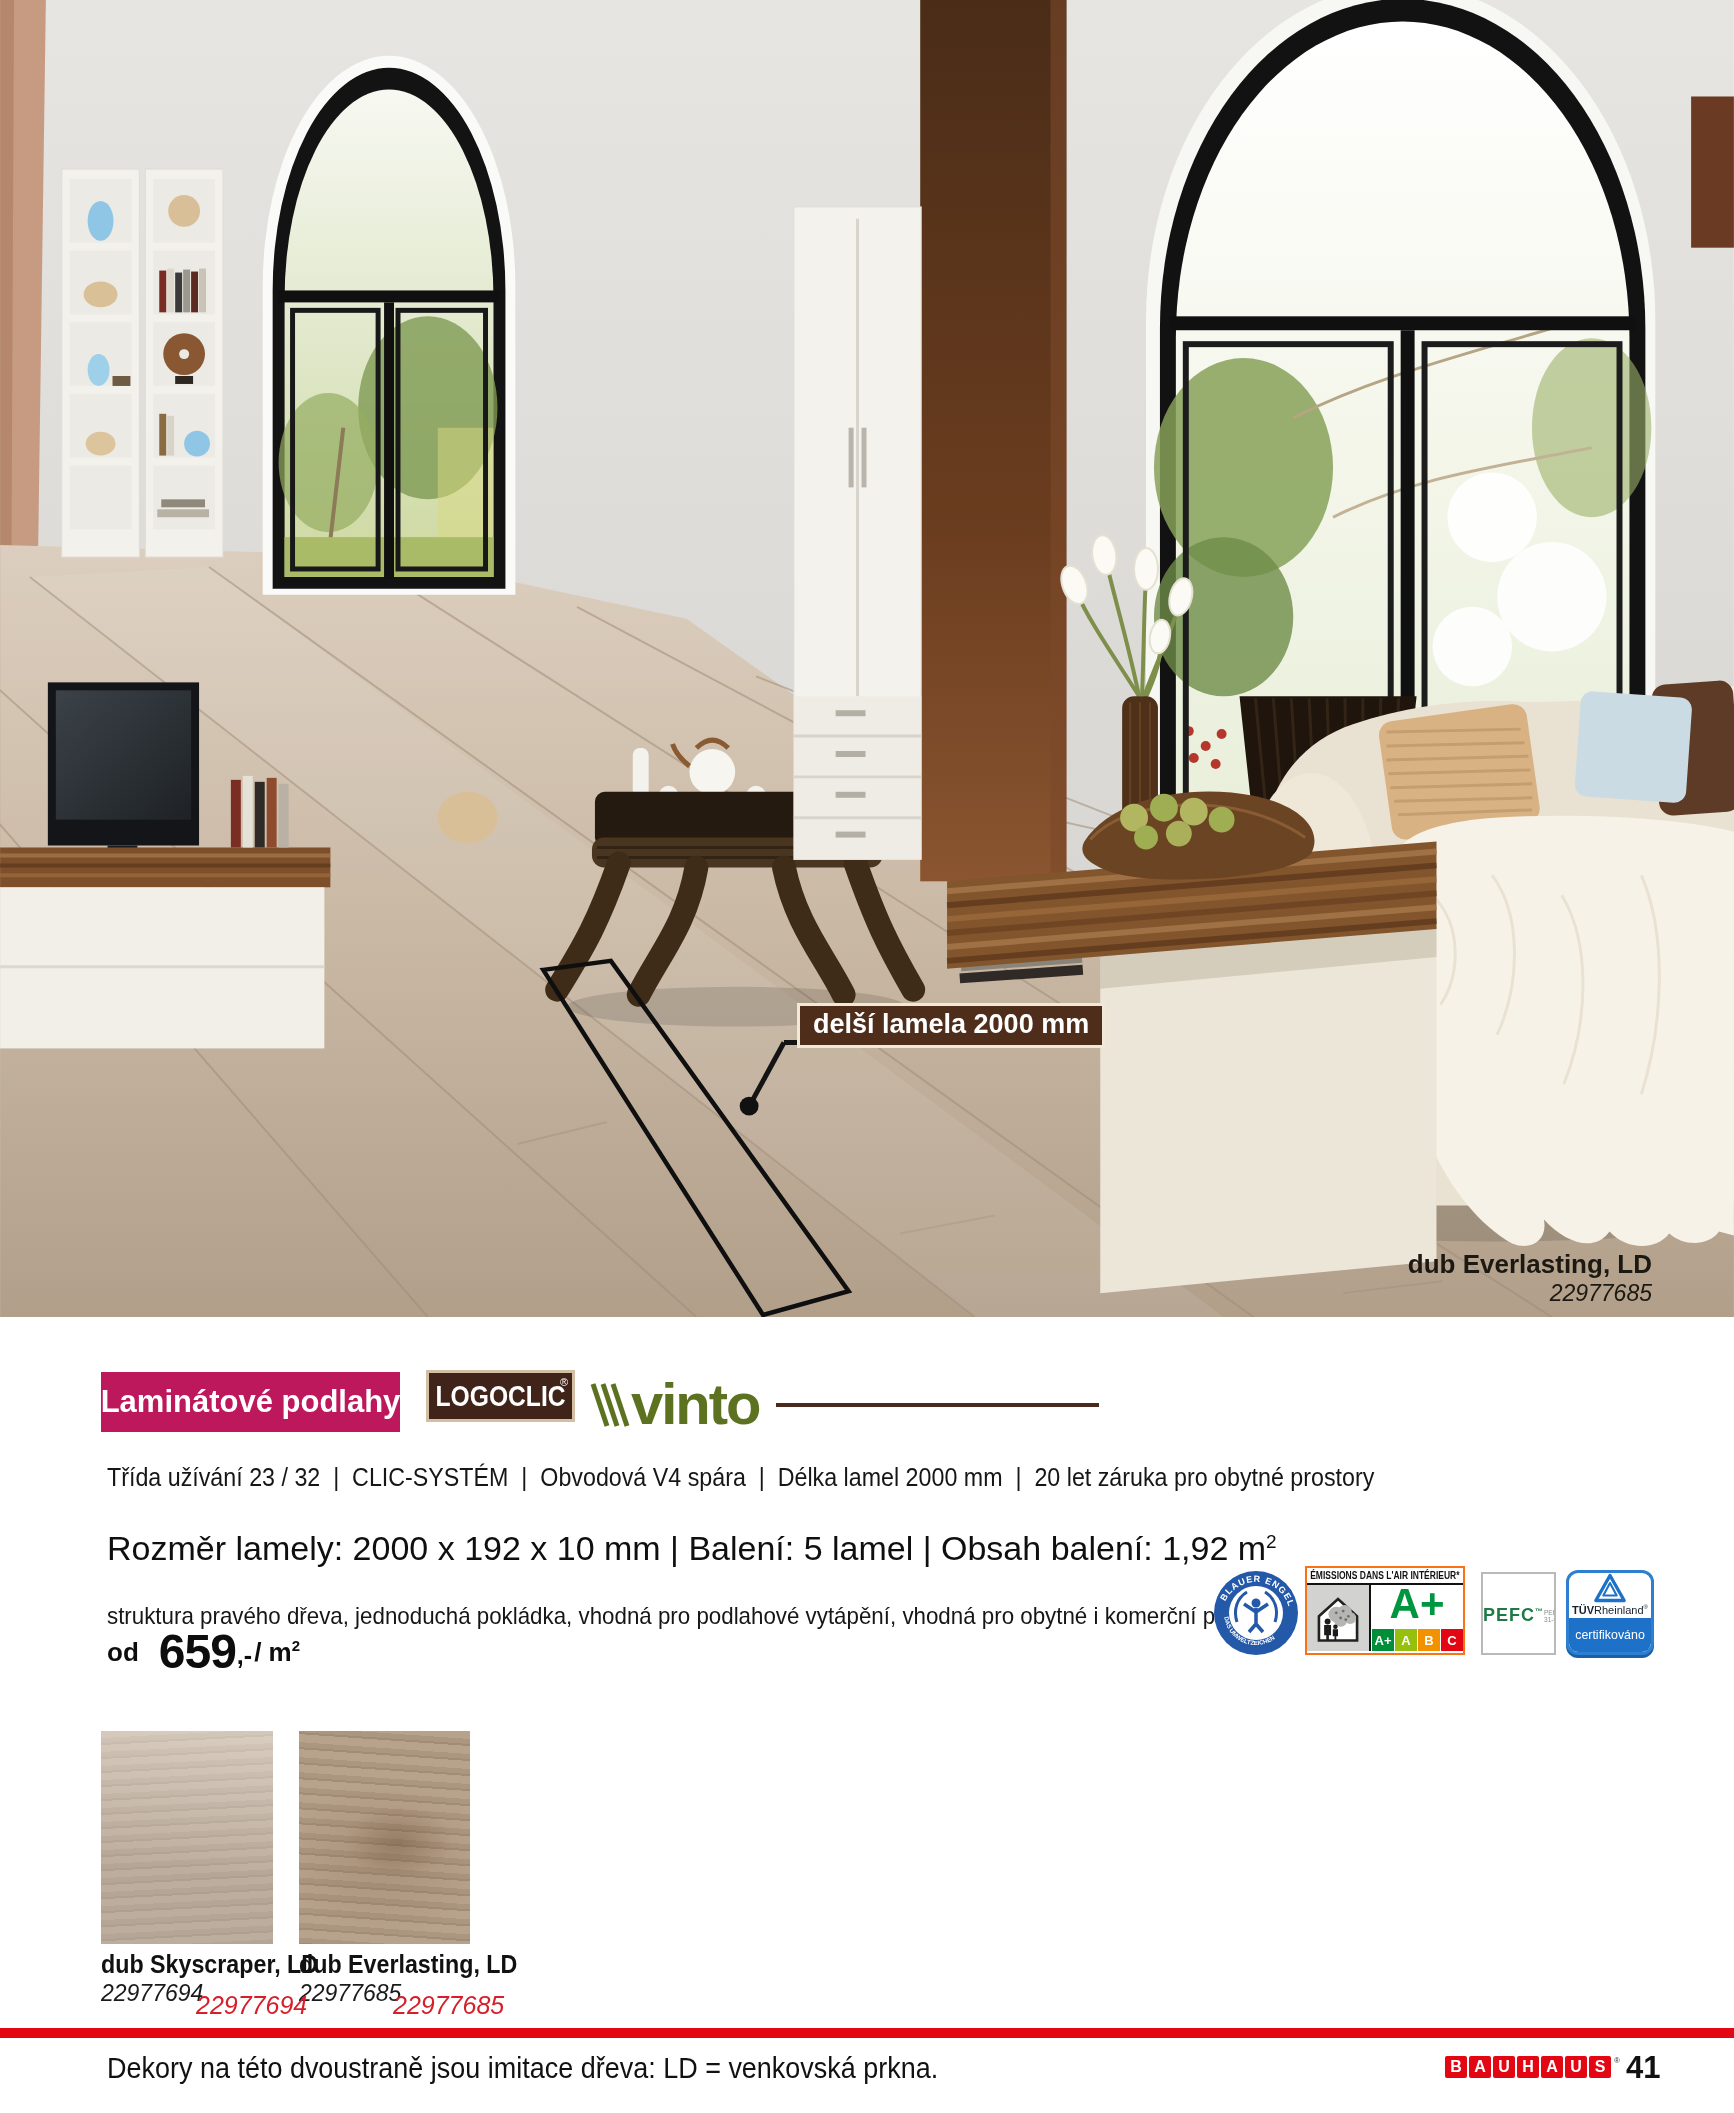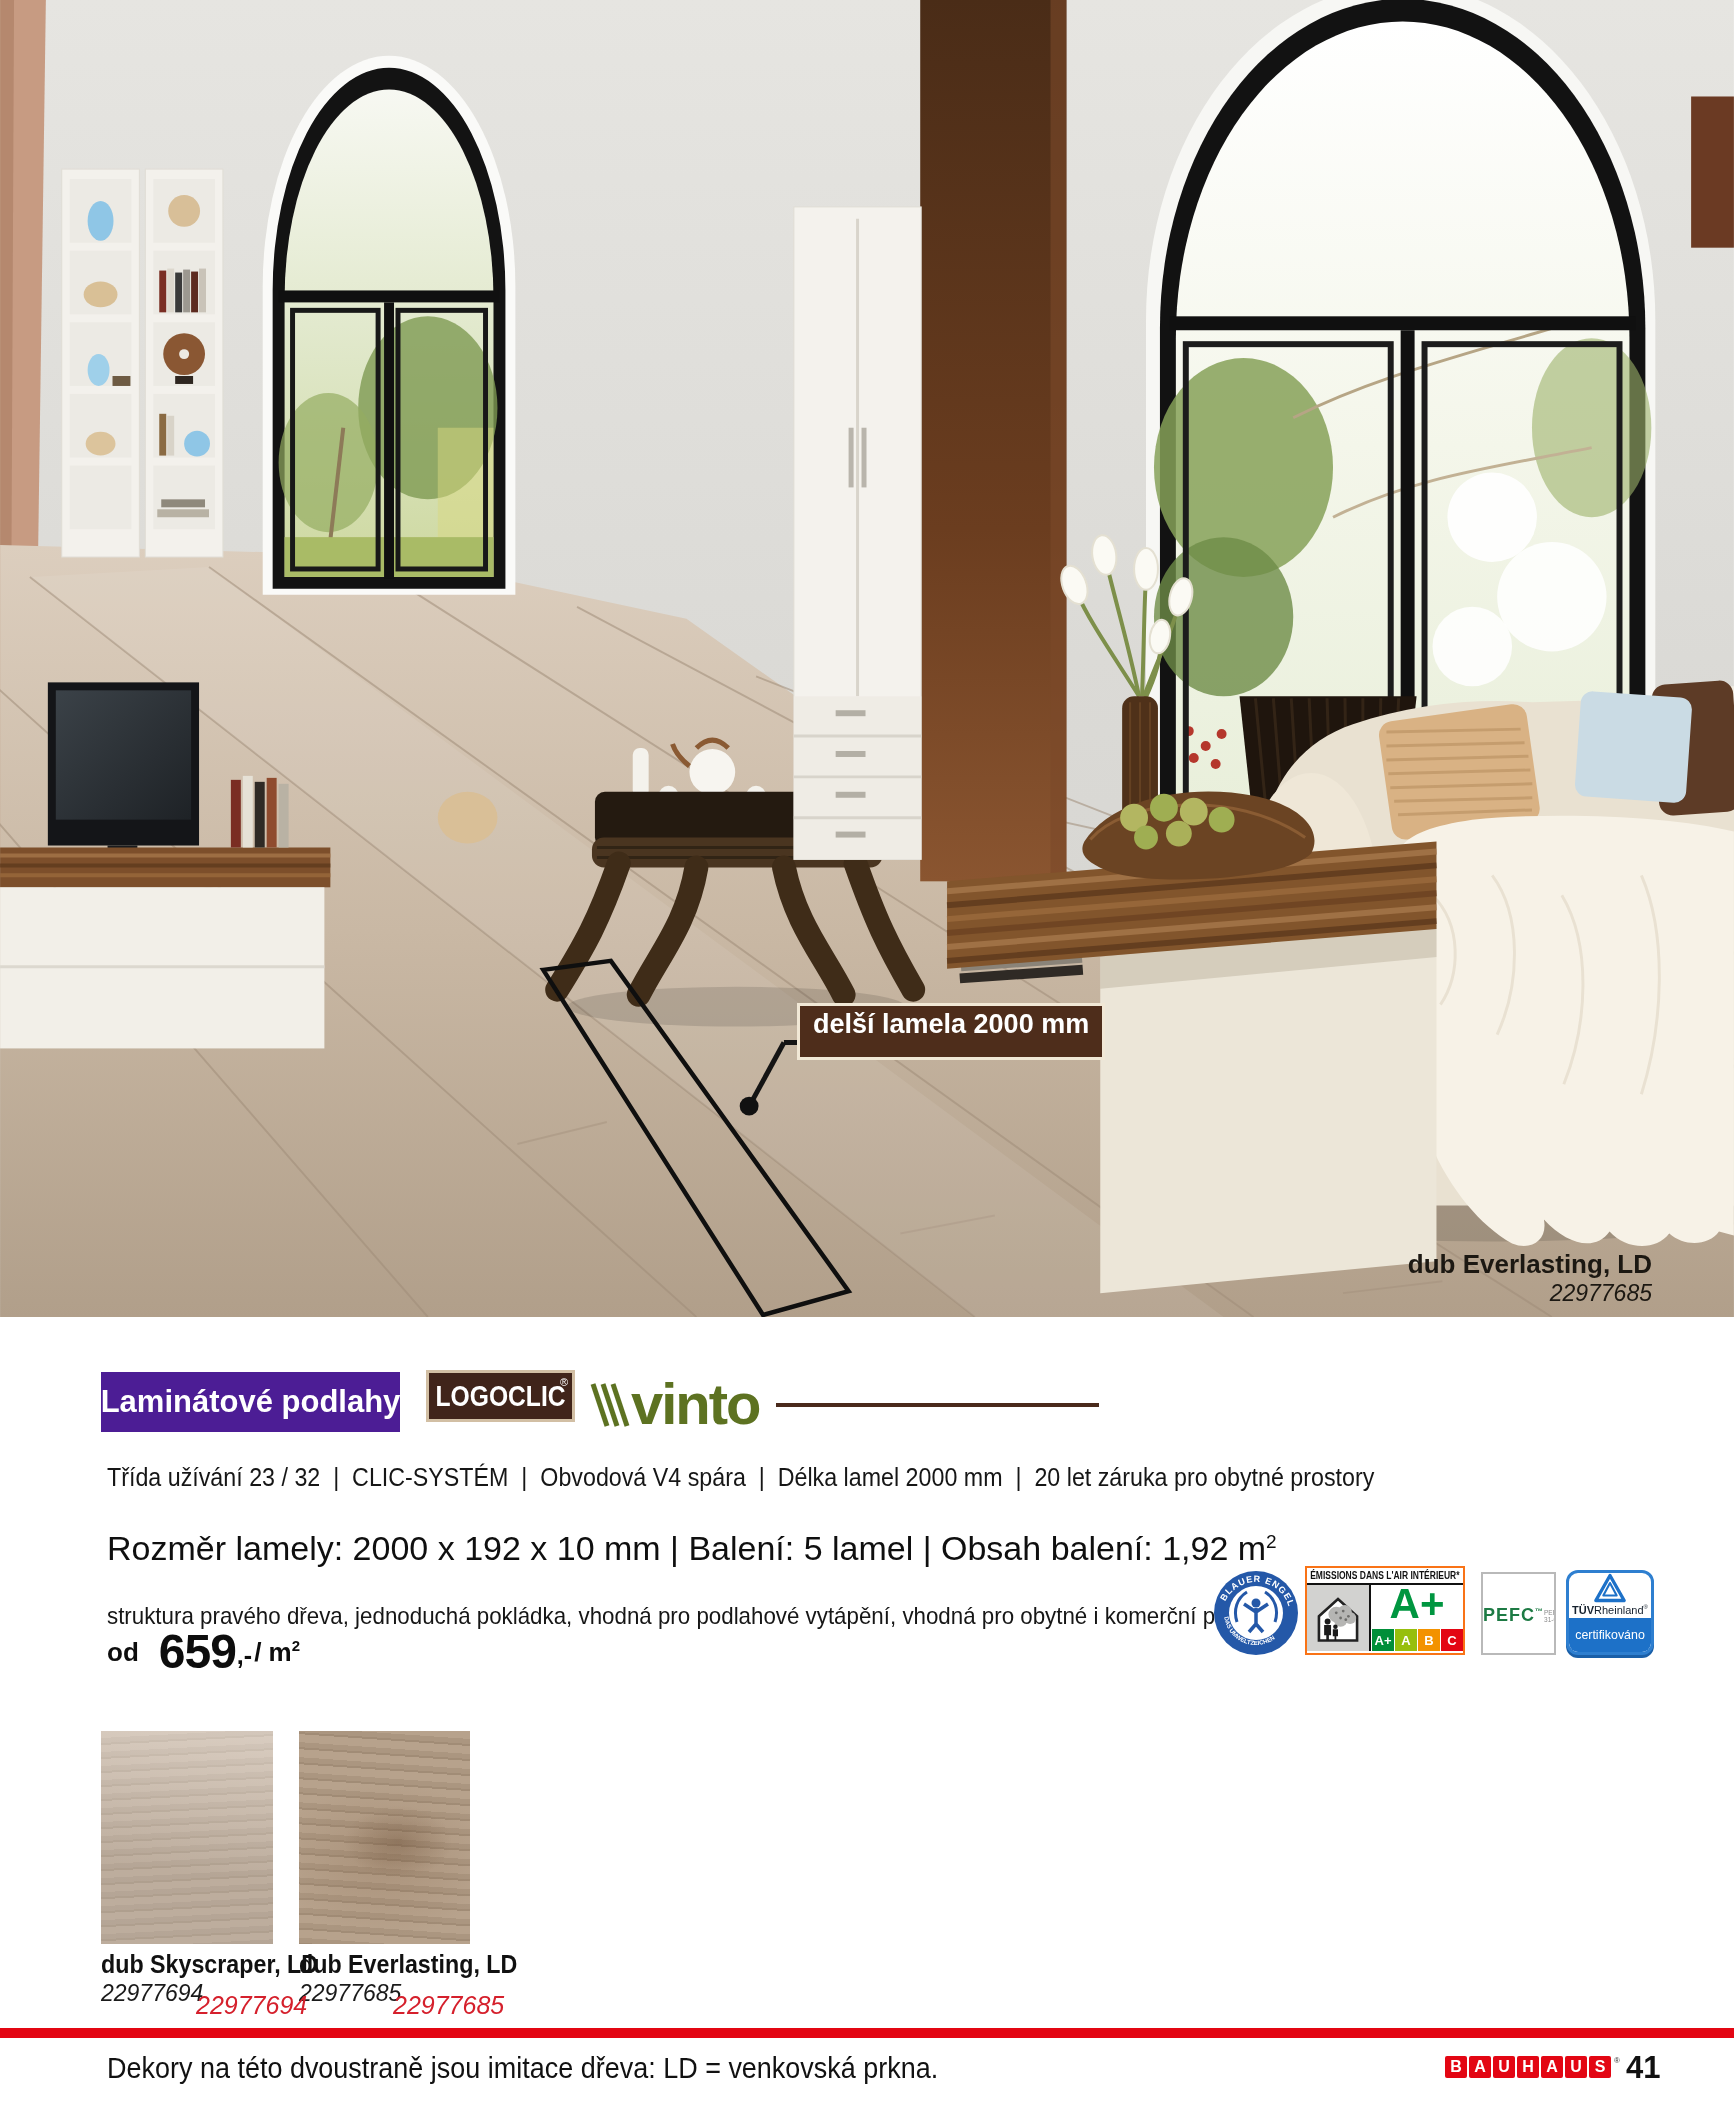--- a/index.html
+++ b/index.html
@@ -11,29 +11,29 @@
   .abs { position:absolute; }
   .cx93 { display:inline-block; transform:scaleX(.93); transform-origin:0 50%; white-space:pre; }
   .cx85 { display:inline-block; transform:scaleX(.85); transform-origin:50% 50%; white-space:pre; }
 
   
   #photo-wrap { left:0; top:8; width:1734px; height:1317px; }
   #photo-wrap svg { display:block; }
   .callout-label {
     left:797px; top:1003px; background:#4e2d1b; border:3px solid #f1e8d6;
     color:#fff; font-weight:bold; font-size:27px; line-height:1;
-    padding:5px 13px 19px 13px; white-space:pre;
+    padding:5px 13px 7px 13px; white-space:pre;
   }
   .photo-caption { right:82px; top:1250px; text-align:right; color:#1c1812; }
   .photo-caption .cap-name { font-weight:bold; font-size:26px; line-height:1.1; }
   .photo-caption .cap-sku  { font-style:italic; font-size:23px; line-height:1.3; }
 
   
   .cat-box {
-    left:101px; top:1372px; width:299px; height:60px; background:#4c1d95;
+    left:101px; top:1372px; width:299px; height:60px; background:#be185d;
     display:flex; align-items:center; justify-content:center;
   }
   .cat-box span { color:#fff; font-weight:bold; font-size:31px; white-space:pre; }
   .logoclic-box {
     left:426px; top:1370px; width:149px; height:52px; background:#40241a;
     border:3px solid #d2bfa4; display:flex; align-items:center; justify-content:center;
   }
   .logoclic-box .lc-text { color:#fff; font-weight:bold; font-size:29px; letter-spacing:0; }
   .logoclic-box .lc-reg { position:absolute; top:3px; right:4px; color:#fff; font-size:11px; }
   .vinto-box { left:589px; top:1375px; width:189px; height:58px; display:flex; align-items:center; }

